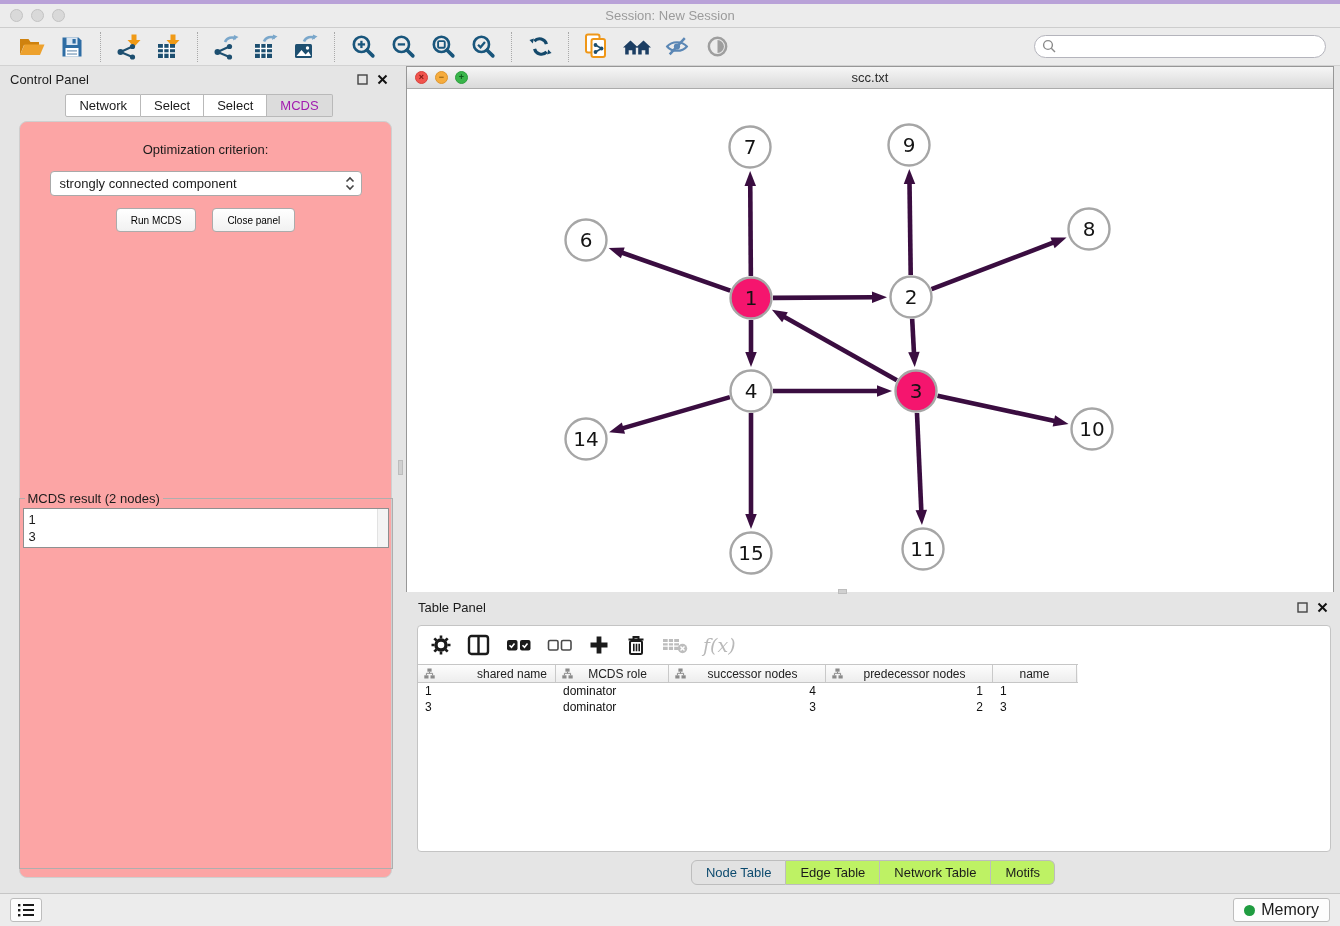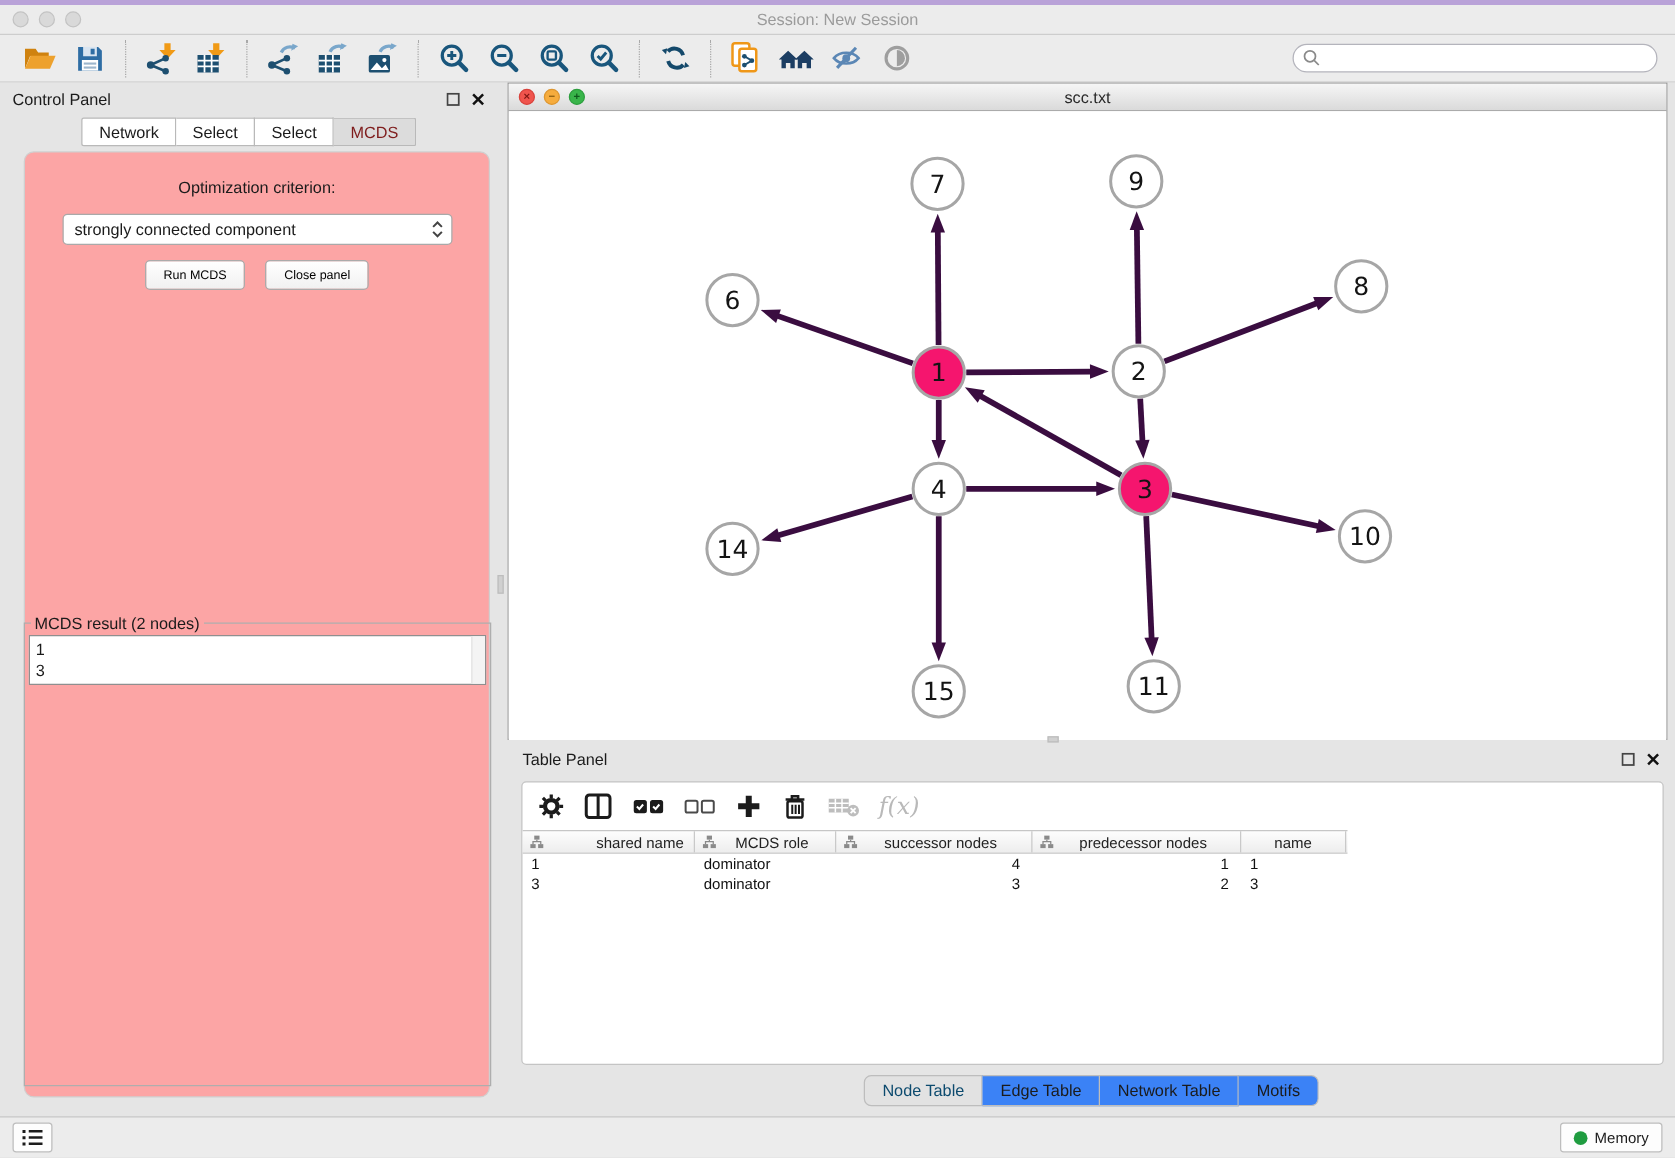--- a/index.html
+++ b/index.html
@@ -23,21 +23,21 @@
 
   
   .control-panel { position:absolute; left:0; top:66px; width:398px; height:824px; display:flex; flex-direction:column; }
   .panel-head { height:26px; display:flex; align-items:center; padding:0 10px; }
   .panel-head .ptitle { flex:1; }
   .winbtns { display:flex; gap:9px; align-items:center; }
   .cp-tabs { display:flex; justify-content:center; margin-top:2px; }
   .cp-tab { padding:3px 13px; background:#fff; border:1px solid #b9b9b9; border-left-width:0; font-size:13px; }
   .cp-tab:first-child { border-left-width:1px; border-radius:2px 0 0 2px; }
   .cp-tab:last-child { border-radius:0 2px 2px 0; }
-  .cp-tab.tab-dis { background:#dcdcdc; color:#7f1d1d; }
+  .cp-tab.tab-dis { background:#dcdcdc; color:#a21caf; }
   .cp-body { flex:1; margin:4px 6px 12px 19px; background:#fca5a5; border:1px solid #cfcfcf; border-radius:8px; display:flex; flex-direction:column; align-items:center; }
   .opt-label { margin-top:20px; }
   .dropdown { margin-top:14px; width:312px; height:25px; background:#fff; border:1px solid #a9a9a9; border-radius:4px; display:flex; align-items:center; padding:0 6px 0 9px; }
   .dropdown .dval { flex:1; }
   .btnrow { margin-top:12px; display:flex; gap:16px; }
   .pushbtn { height:24px; padding:0 14px; background:linear-gradient(#ffffff,#f1f1f1); border:1px solid #ababab; border-radius:4px; font-size:10px; font-family:"Liberation Sans",sans-serif; }
   .cp-spacer { flex:1; }
   .mcds-fieldset { width:374px; height:378px; margin-bottom:8px; border:1px solid #aeaeae; padding:2px 3px 3px 3px; }
   .mcds-fieldset legend { font-size:13px; padding:0 3px; margin-left:2px; }
   .mcds-textarea { position:relative; width:100%; height:100%; background:#fff; border:1px solid #8f8f8f; }
@@ -67,29 +67,29 @@
   .tp-toolbar { height:38px; display:flex; align-items:center; gap:15px; padding-left:12px; }
   .fx { font-family:"DejaVu Serif", serif; font-style:italic; font-size:19px; color:#b9b9b9; }
   .thead { display:flex; width:660px; height:19px; background:linear-gradient(#fdfdfd,#ededed); border-top:1px solid #c6c6c6; border-bottom:1px solid #c6c6c6; }
   .th { display:flex; align-items:center; border-right:1px solid #c9c9c9; font-size:12px; color:#222; padding-left:6px; }
   .th .thlabel { flex:1; text-align:center; padding-right:6px; }
   .tr { display:flex; height:16px; align-items:center; }
   .td { font-size:12px; color:#111; overflow:hidden; white-space:nowrap; }
   .td.al { padding-left:7px; text-align:left; }
   .td.ar { padding-right:10px; text-align:right; }
   .tp-tabs { position:absolute; left:0; right:0; top:266px; display:flex; justify-content:center; }
-  .bt-tab { padding:4px 14px; background:#3b82f6; border:1px solid #bdbdbd; border-left-width:0; font-size:13px; }
+  .bt-tab { padding:4px 14px; background:#bef264; border:1px solid #bdbdbd; border-left-width:0; font-size:13px; }
   .bt-tab:first-child { border-left-width:1px; border-radius:6px 0 0 6px; }
   .bt-tab:last-child { border-radius:0 6px 6px 0; }
   .bt-tab.tab-dis { background:#e2e2e2; color:#0c4a6e; }
 
   
   .statusbar { position:absolute; left:0; bottom:0; width:100%; height:33px; background:#ececec; border-top:1px solid #c6c6c6; }
   .sb-left { position:absolute; left:10px; top:4px; width:32px; height:24px; background:#fdfdfd; border:1px solid #bdbdbd; border-radius:3px; display:flex; align-items:center; justify-content:center; }
-  .sb-right { position:absolute; right:10px; top:4px; height:24px; background:#fdfdfd; border:1px solid #bdbdbd; border-radius:3px; display:flex; align-items:center; gap:6px; padding:0 10px; font-size:12px; }
+  .sb-right { position:absolute; right:10px; top:4px; height:24px; background:#fdfdfd; border:1px solid #bdbdbd; border-radius:3px; display:flex; align-items:center; gap:6px; padding:0 10px; font-size:16px; }
   .memdot { width:11px; height:11px; border-radius:50%; }
 </style>
 </head>
 <body>
 
 <div class="app">
 
   <div class="titlebar">
     <div class="titlestrip" id="titlestrip" style="background: rgb(185, 162, 216);"></div>
     <div class="traffic-inactive">

